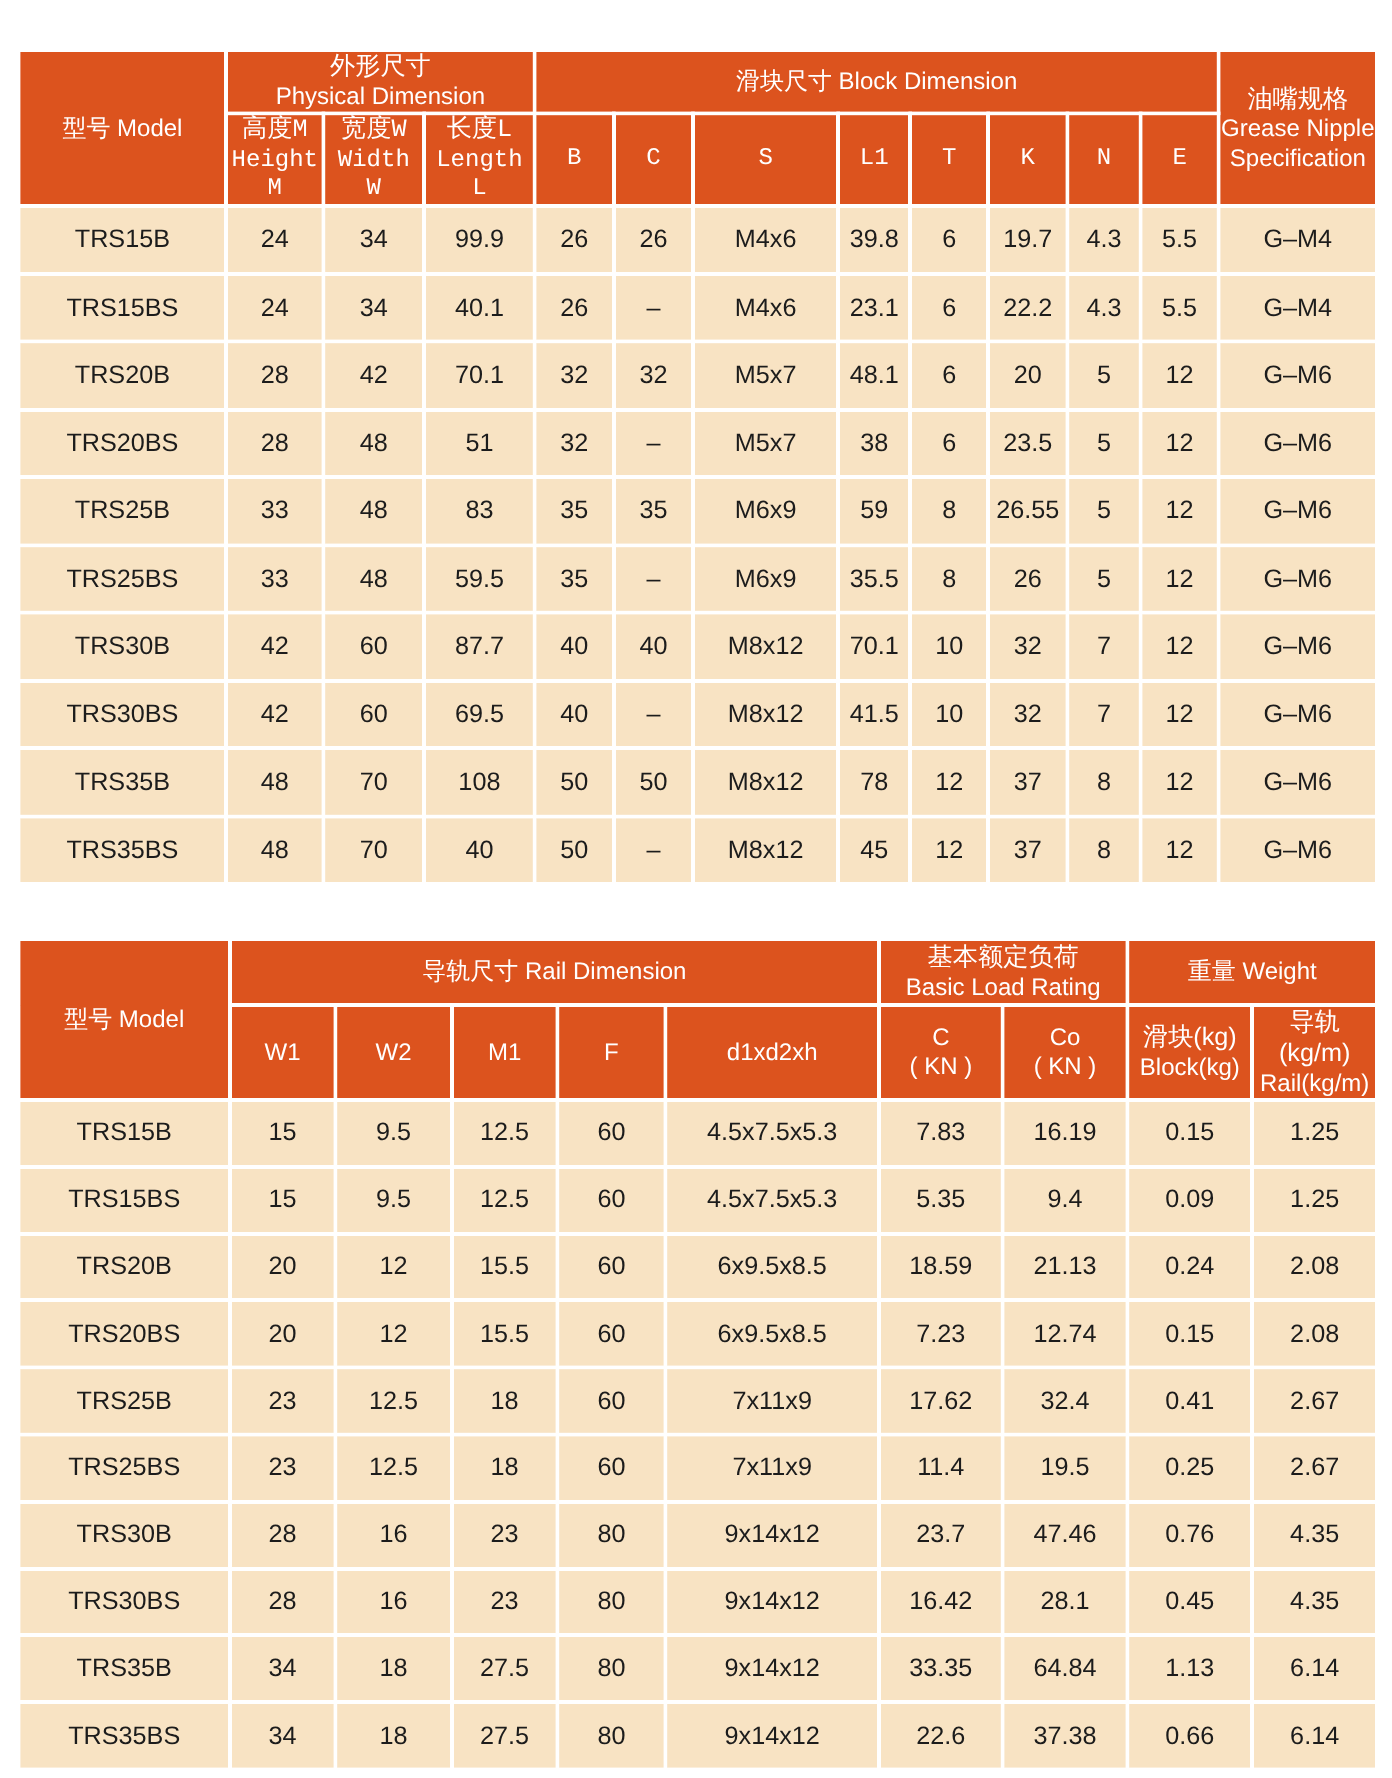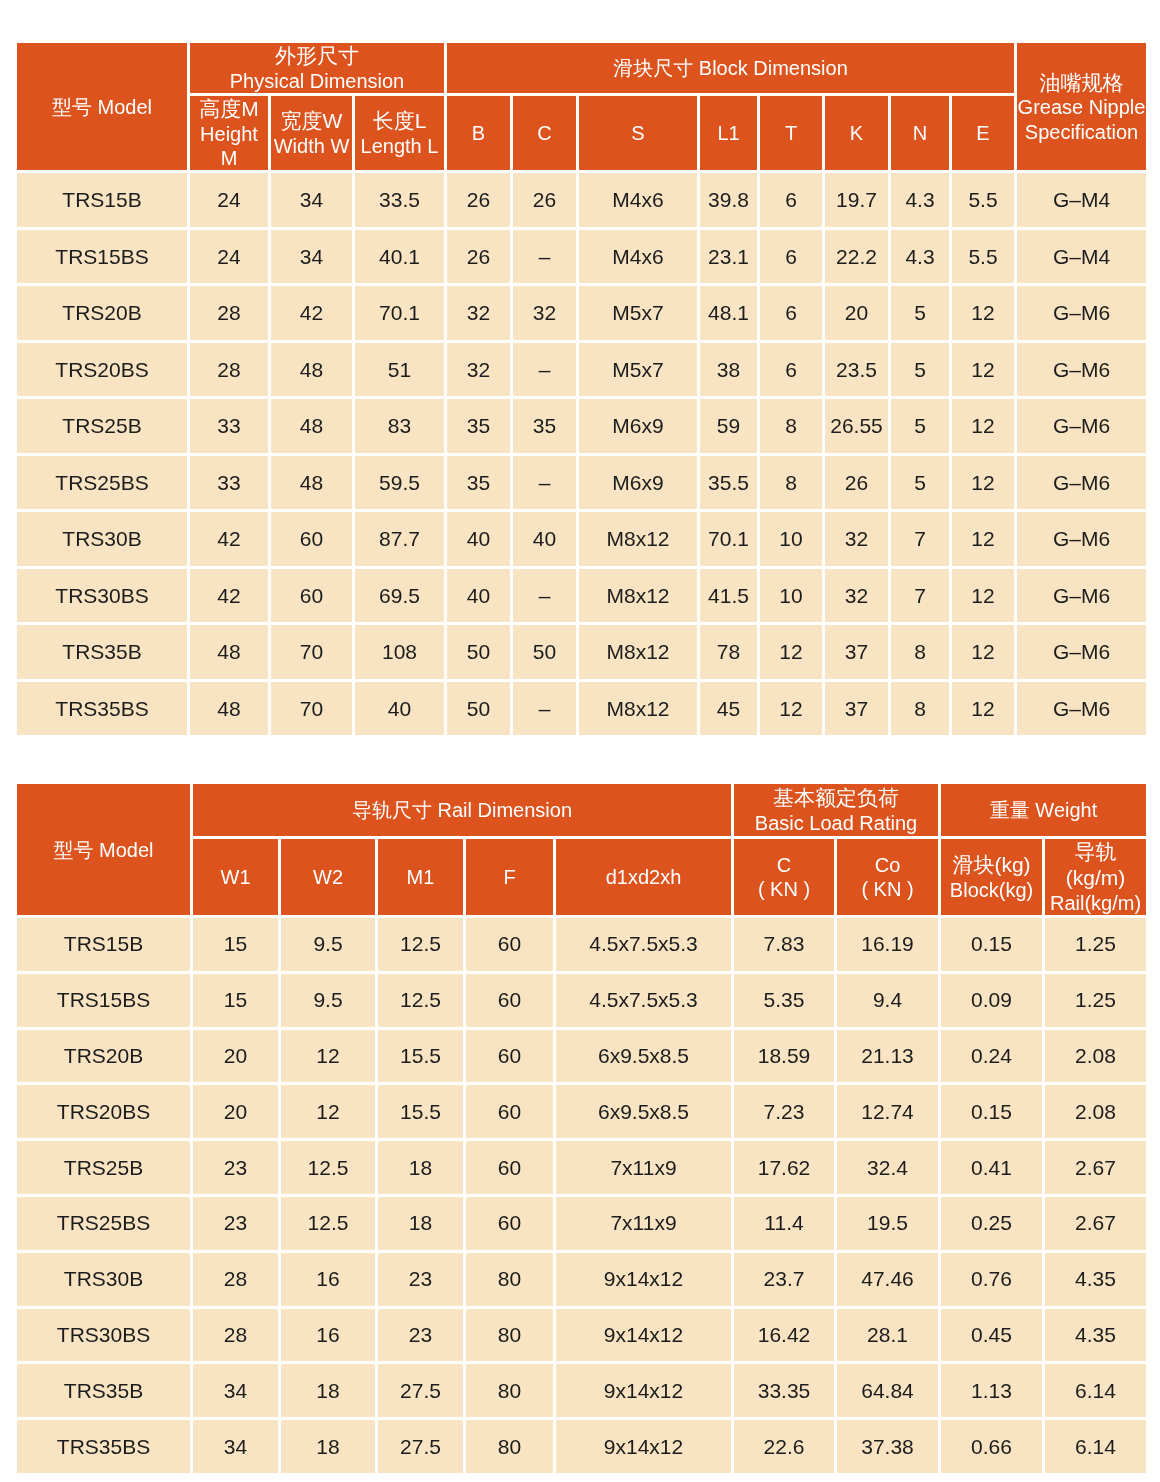--- a/index.html
+++ b/index.html
@@ -34,21 +34,21 @@
     font-size: 20px;
     line-height: 1.22;
   }
   table.spec td {
     background: #f8e3c3;
     color: #1c1c1c;
     font-size: 21px;
   }
   #t1 { margin-bottom: 43px; }
   #t1 thead tr.banner-row { height: 52px; }
-  #t1 thead tr.sub-row    { height: 58px; }
+  #t1 thead tr.sub-row    { height: 58px; font-family: Liberation Mono, monospace; }
   #t1 tbody tr            { height: 56.5px; }
   #t2 thead tr.banner-row { height: 55px; }
   #t2 thead tr.sub-row    { height: 63px; }
   #t2 tbody tr            { height: 55.8px; }
   th .zh { font-size: 21px; }
   th .en { font-size: 20px; }
   th.letter { font-size: 22px; }
   th.model-th { font-size: 21px; }
 </style>
 </head>
@@ -107,21 +107,21 @@
         <th class="letter">K</th>
         <th class="letter">N</th>
         <th class="letter">E</th>
       </tr>
     </thead>
     <tbody>
         <tr>
           <td>TRS15B</td>
           <td>24</td>
           <td>34</td>
-          <td>33.5</td>
+          <td>99.9</td>
           <td>26</td>
           <td>26</td>
           <td>M4x6</td>
           <td>39.8</td>
           <td>6</td>
           <td>19.7</td>
           <td>4.3</td>
           <td>5.5</td>
           <td>G–M4</td>
         </tr>

